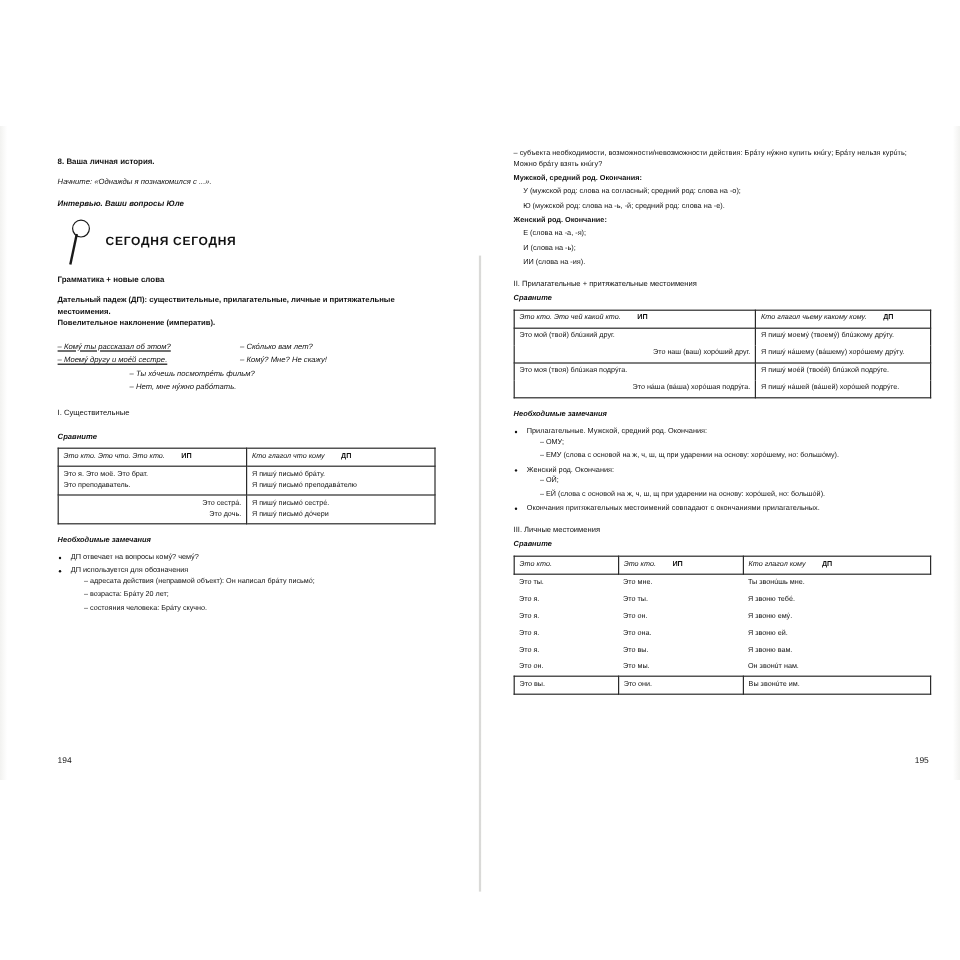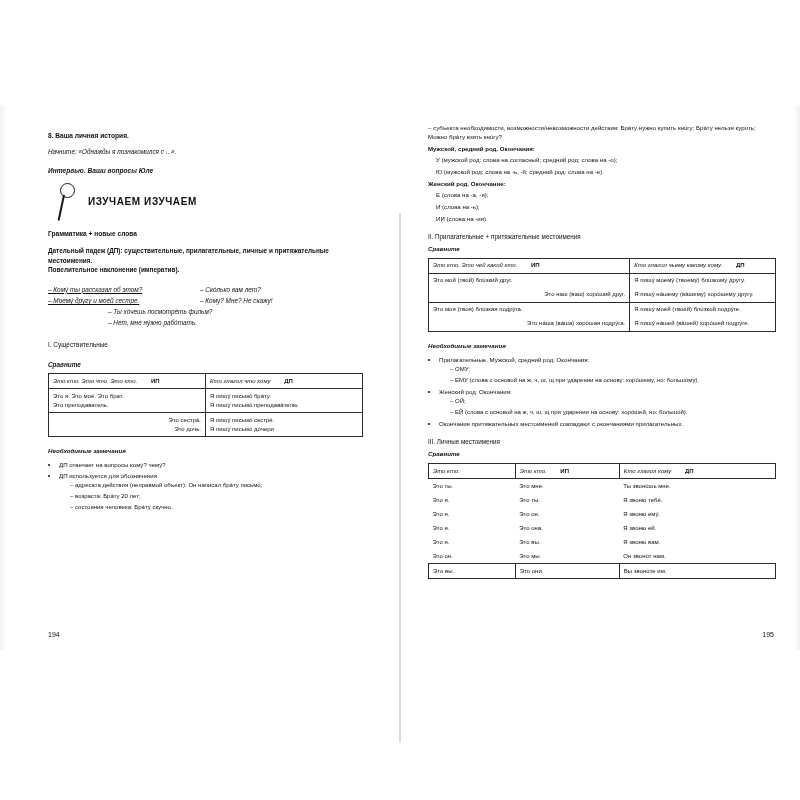--- a/index.html
+++ b/index.html
@@ -223,21 +223,21 @@
         <div class="h-sec">8. Ваша личная история.</div>
         <div class="line i">Начните: «Однажды я познакомился с ...».</div>
 
         <div class="interview">Интервью. Ваши вопросы Юле</div>
 
         <div class="today-wrap">
           <div class="magnifier">
             <div class="glass"></div>
             <div class="handle"></div>
           </div>
-          <div class="today-title">ИЗУЧАЕМ ИЗУЧАЕМ</div>
+          <div class="today-title">СЕГОДНЯ СЕГОДНЯ</div>
         </div>
 
         <div class="gram-head">Грамматика + новые слова</div>
 
         <div class="intro">Дательный падеж (ДП): существительные, прилагательные, личные и притяжательные местоимения.</div>
         <div class="intro">Повелительное наклонение (императив).</div>
 
         <div class="dialog">
           <div class="dlg-row">
             <div class="dlg-l u">– Комý ты рассказал об этом?</div>

